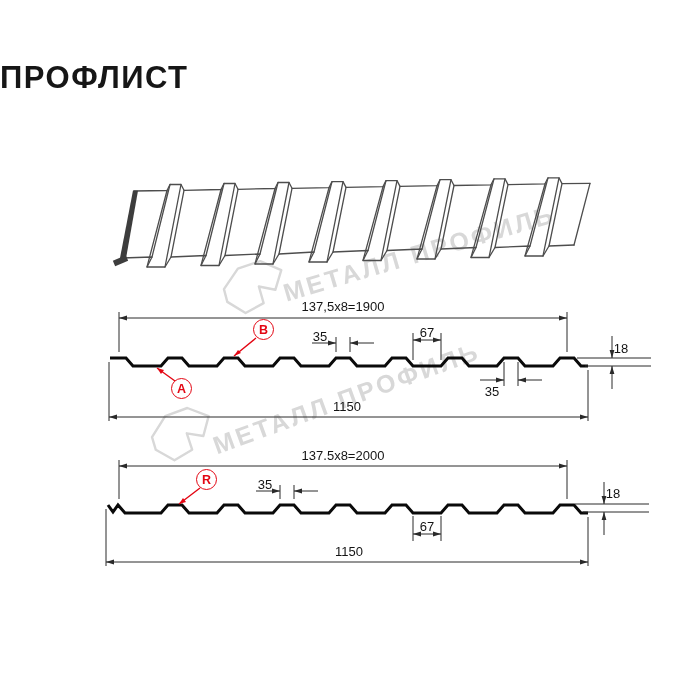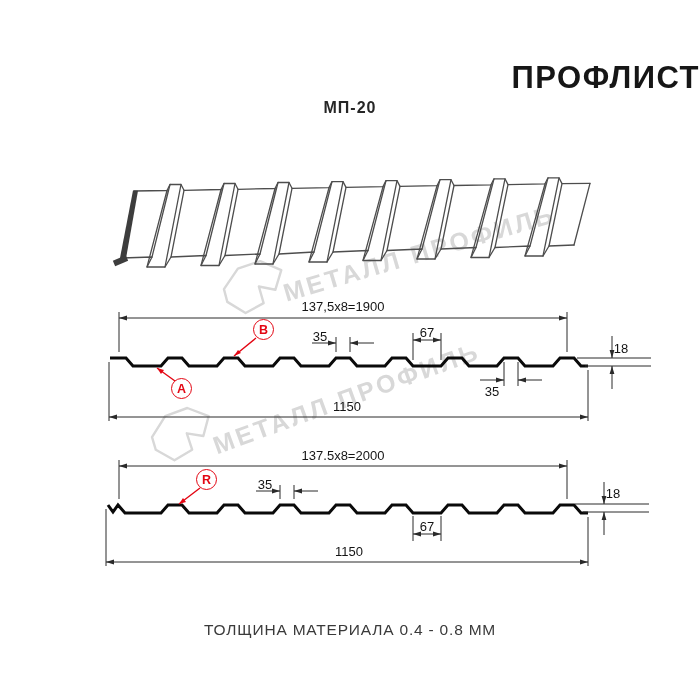--- a/index.html
+++ b/index.html
@@ -2,21 +2,21 @@
 <html><head>
 <meta charset="utf-8">
 <style>
   html,body{margin:0;padding:0;background:#fff;}
   .canvas{
     position:relative;width:700px;height:700px;background:#ffffff;overflow:hidden;
     font-family:"Liberation Sans", sans-serif;color:#111;
   }
   .abs{position:absolute;}
   .title{
-    left:0;right:0;top:60px;text-align:right;
+    left:0;right:0;top:60px;text-align:left;
     font-size:31px;font-weight:800;letter-spacing:1.5px;color:#161616;
   }
   .model{
     left:0;right:0;top:99px;text-align:center;
     font-size:16px;font-weight:700;letter-spacing:1px;color:#262626;
   }
   .footer-note{
     left:0;right:0;top:621px;text-align:center;
     font-size:15.5px;font-weight:500;letter-spacing:0.8px;color:#3a3a3a;
   }
@@ -109,33 +109,31 @@
 
     <g>
       <path d="M256,338 L234,356 M175,381 L157,368 M200,488 L179,504" fill="none" stroke="#e30613" stroke-width="1.4"></path>
       <polygon points="234,356 238,350 241,353" fill="#e30613"></polygon>
       <polygon points="157,368 164,370 161,374" fill="#e30613"></polygon>
       <polygon points="179,504 183,498 186,502" fill="#e30613"></polygon>
     </g>
   </svg>
 
   <div class="abs title">ПРОФЛИСТ</div>
-  <div class="abs model">МП-20</div>
 
   <div class="abs dim" style="left:343px;top:299px;">137,5x8=1900</div>
   <div class="abs dim" style="left:320px;top:329px;">35</div>
   <div class="abs dim" style="left:427px;top:325px;">67</div>
   <div class="abs dim" style="left:492px;top:384px;">35</div>
   <div class="abs dim" style="left:621px;top:341px;">18</div>
   <div class="abs dim" style="left:347px;top:399px;">1150</div>
 
   <div class="abs dim" style="left:343px;top:448px;">137.5x8=2000</div>
   <div class="abs dim" style="left:265px;top:477px;">35</div>
   <div class="abs dim" style="left:427px;top:519px;">67</div>
   <div class="abs dim" style="left:613px;top:486px;">18</div>
   <div class="abs dim" style="left:349px;top:544px;">1150</div>
 
   <div class="abs marker" style="left:253px;top:319px;">B</div>
   <div class="abs marker" style="left:171px;top:378px;">A</div>
   <div class="abs marker" style="left:196px;top:469px;">R</div>
 
-  <div class="abs footer-note">ТОЛЩИНА МАТЕРИАЛА 0.4 - 0.8 ММ</div>
 </div>
 
 </body></html>

